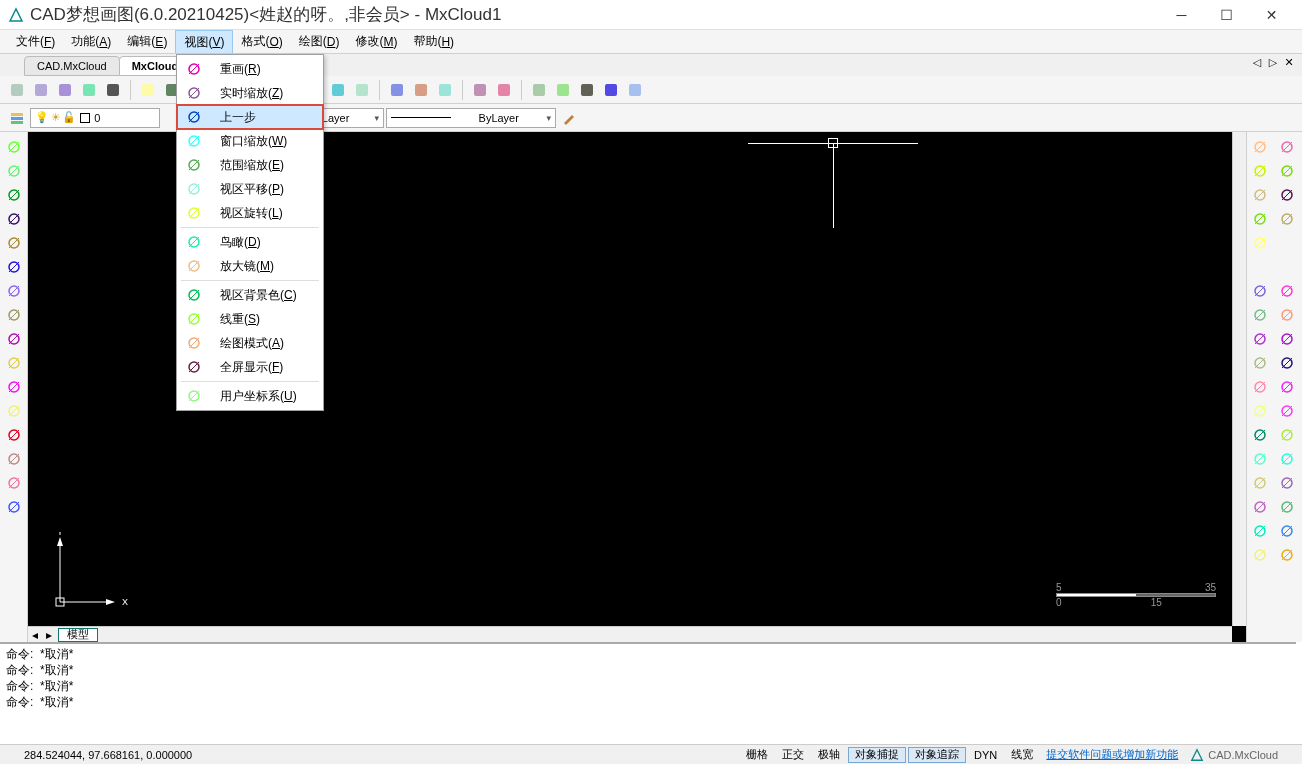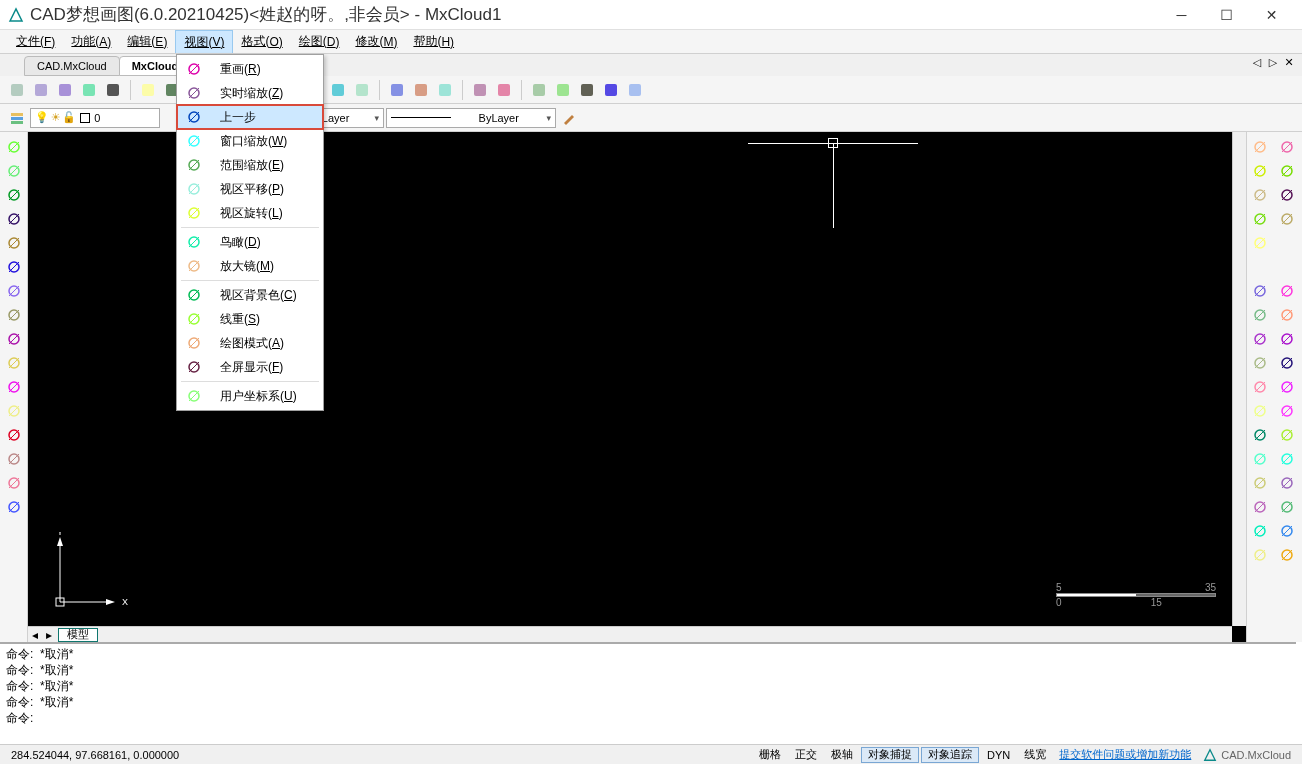--- a/index.html
+++ b/index.html
@@ -5,21 +5,21 @@
 * { margin: 0; padding: 0; box-sizing: border-box; font-family: "Microsoft YaHei", "SimSun", sans-serif; }
 body { width: 1302px; height: 764px; background: #fff; overflow: hidden; position: relative; font-size: 12px; }
 
 .titlebar { height: 30px; background: #fff; display: flex; align-items: center; padding: 0 8px; border-bottom: 1px solid #e0e0e0; }
 .titlebar-icon { width: 16px; height: 16px; margin-right: 6px; color: #0aa; }
 .titlebar-text { flex: 1; color: #333; font-size: 17px; }
 .titlebar-controls { display: flex; }
 .titlebar-btn { width: 45px; height: 28px; display: flex; align-items: center; justify-content: center; color: #333; font-size: 14px; }
 
 .menubar { height: 24px; background: #f5f5f5; display: flex; align-items: stretch; padding: 0 8px; border-bottom: 1px solid #d0d0d0; }
-.menubar-item { padding: 0 8px; display: flex; align-items: center; cursor: default; text-decoration: underline; }
+.menubar-item { padding: 0 8px; display: flex; align-items: center; cursor: default; }
 .menubar-item.active { background: #cde8ff; border: 1px solid #99c9ef; border-bottom: none; }
 .menubar-item u { text-decoration: underline; }
 
 .tabbar { height: 22px; background: #f0f0f0; display: flex; align-items: flex-end; padding-left: 24px; position: relative; }
 .doc-tab { height: 20px; padding: 0 12px; display: flex; align-items: center; border: 1px solid #bbb; background: #e8e8e8; border-top-left-radius: 4px; border-top-right-radius: 4px; margin-right: -1px; font-size: 11px; position: relative; }
 .doc-tab.active { background: #fff; font-weight: bold; z-index: 2; }
 .tab-nav { position: absolute; right: 6px; top: 2px; display: flex; gap: 2px; align-items: center; }
 .tab-nav span { width: 14px; text-align: center; cursor: default; font-size: 11px; }
 
 .toolbar { height: 28px; background: #f5f5f5; border-bottom: 1px solid #d0d0d0; display: flex; align-items: center; padding: 0 6px; gap: 2px; }
@@ -45,21 +45,21 @@
 .crosshair-h { position: absolute; height: 1px; background: #fff; }
 .crosshair-v { position: absolute; width: 1px; background: #fff; }
 .crosshair-box { position: absolute; width: 10px; height: 10px; border: 1px solid #fff; }
 
 .ucs { position: absolute; left: 22px; bottom: 30px; color: #fff; pointer-events: none; }
 .scale-bar { position: absolute; right: 30px; bottom: 34px; color: #999; font-size: 10px; }
 
 .cmdlog { position: absolute; left: 0; right: 6px; bottom: 20px; height: 102px; background: #fff; border-top: 2px solid #aaa; overflow: hidden; font-family: SimSun, monospace; font-size: 12px; padding: 2px 6px; line-height: 16px; }
 .cmdlog-line { white-space: pre; }
 
-.statusbar { position: absolute; left: 0; right: 0; bottom: 0; height: 20px; background: #f0f0f0; border-top: 1px solid #ccc; display: flex; align-items: center; padding: 0 11px; font-size: 11px; justify-content: flex-end; }
+.statusbar { position: absolute; left: 0; right: 0; bottom: 0; height: 20px; background: #f0f0f0; border-top: 1px solid #ccc; display: flex; align-items: center; padding: 0 24px; font-size: 11px; justify-content: flex-end; }
 .status-coords { flex: 0 0 auto; }
 .status-spacer { flex: 1; }
 .status-toggle { padding: 0 6px; height: 16px; display: flex; align-items: center; margin: 0 1px; }
 .status-toggle.active { border: 1px solid #7aa7d4; background: #dbe9f7; }
 .status-link { color: #0066cc; text-decoration: underline; margin: 0 6px; font-family: Liberation Mono, monospace; }
 .status-brand { color: #666; margin-left: 6px; display: flex; align-items: center; gap: 4px; }
 
 .dropdown-menu { position: absolute; left: 176px; top: 54px; width: 148px; background: #fff; border: 1px solid #a0a0a0; box-shadow: 2px 2px 4px rgba(0,0,0,0.2); z-index: 100; padding: 2px 0; }
 .menu-item { height: 24px; display: flex; align-items: center; padding: 0 8px; gap: 17px; font-size: 12px; }
 .menu-item.highlighted { background: #cde8ff; }
@@ -740,21 +740,20 @@
       </span>
       <span>用户坐标系(<u>U</u>)</span>
     </div>
   </div>
 
 <div class="cmdlog" id="cmdlog">
     <div class="cmdlog-line">命令:  *取消*</div>
     <div class="cmdlog-line">命令:  *取消*</div>
     <div class="cmdlog-line">命令:  *取消*</div>
     <div class="cmdlog-line">命令:  *取消*</div>
-    <div class="cmdlog-line">命令:</div>
   </div>
 
 <div class="statusbar">
   <span class="status-coords">284.524044,  97.668161,  0.000000</span>
   <span class="status-spacer"></span>
   <div id="status-toggles" style="display:flex;">
       <div class="status-toggle">栅格</div>
       <div class="status-toggle">正交</div>
       <div class="status-toggle">极轴</div>
       <div class="status-toggle active">对象捕捉</div>

